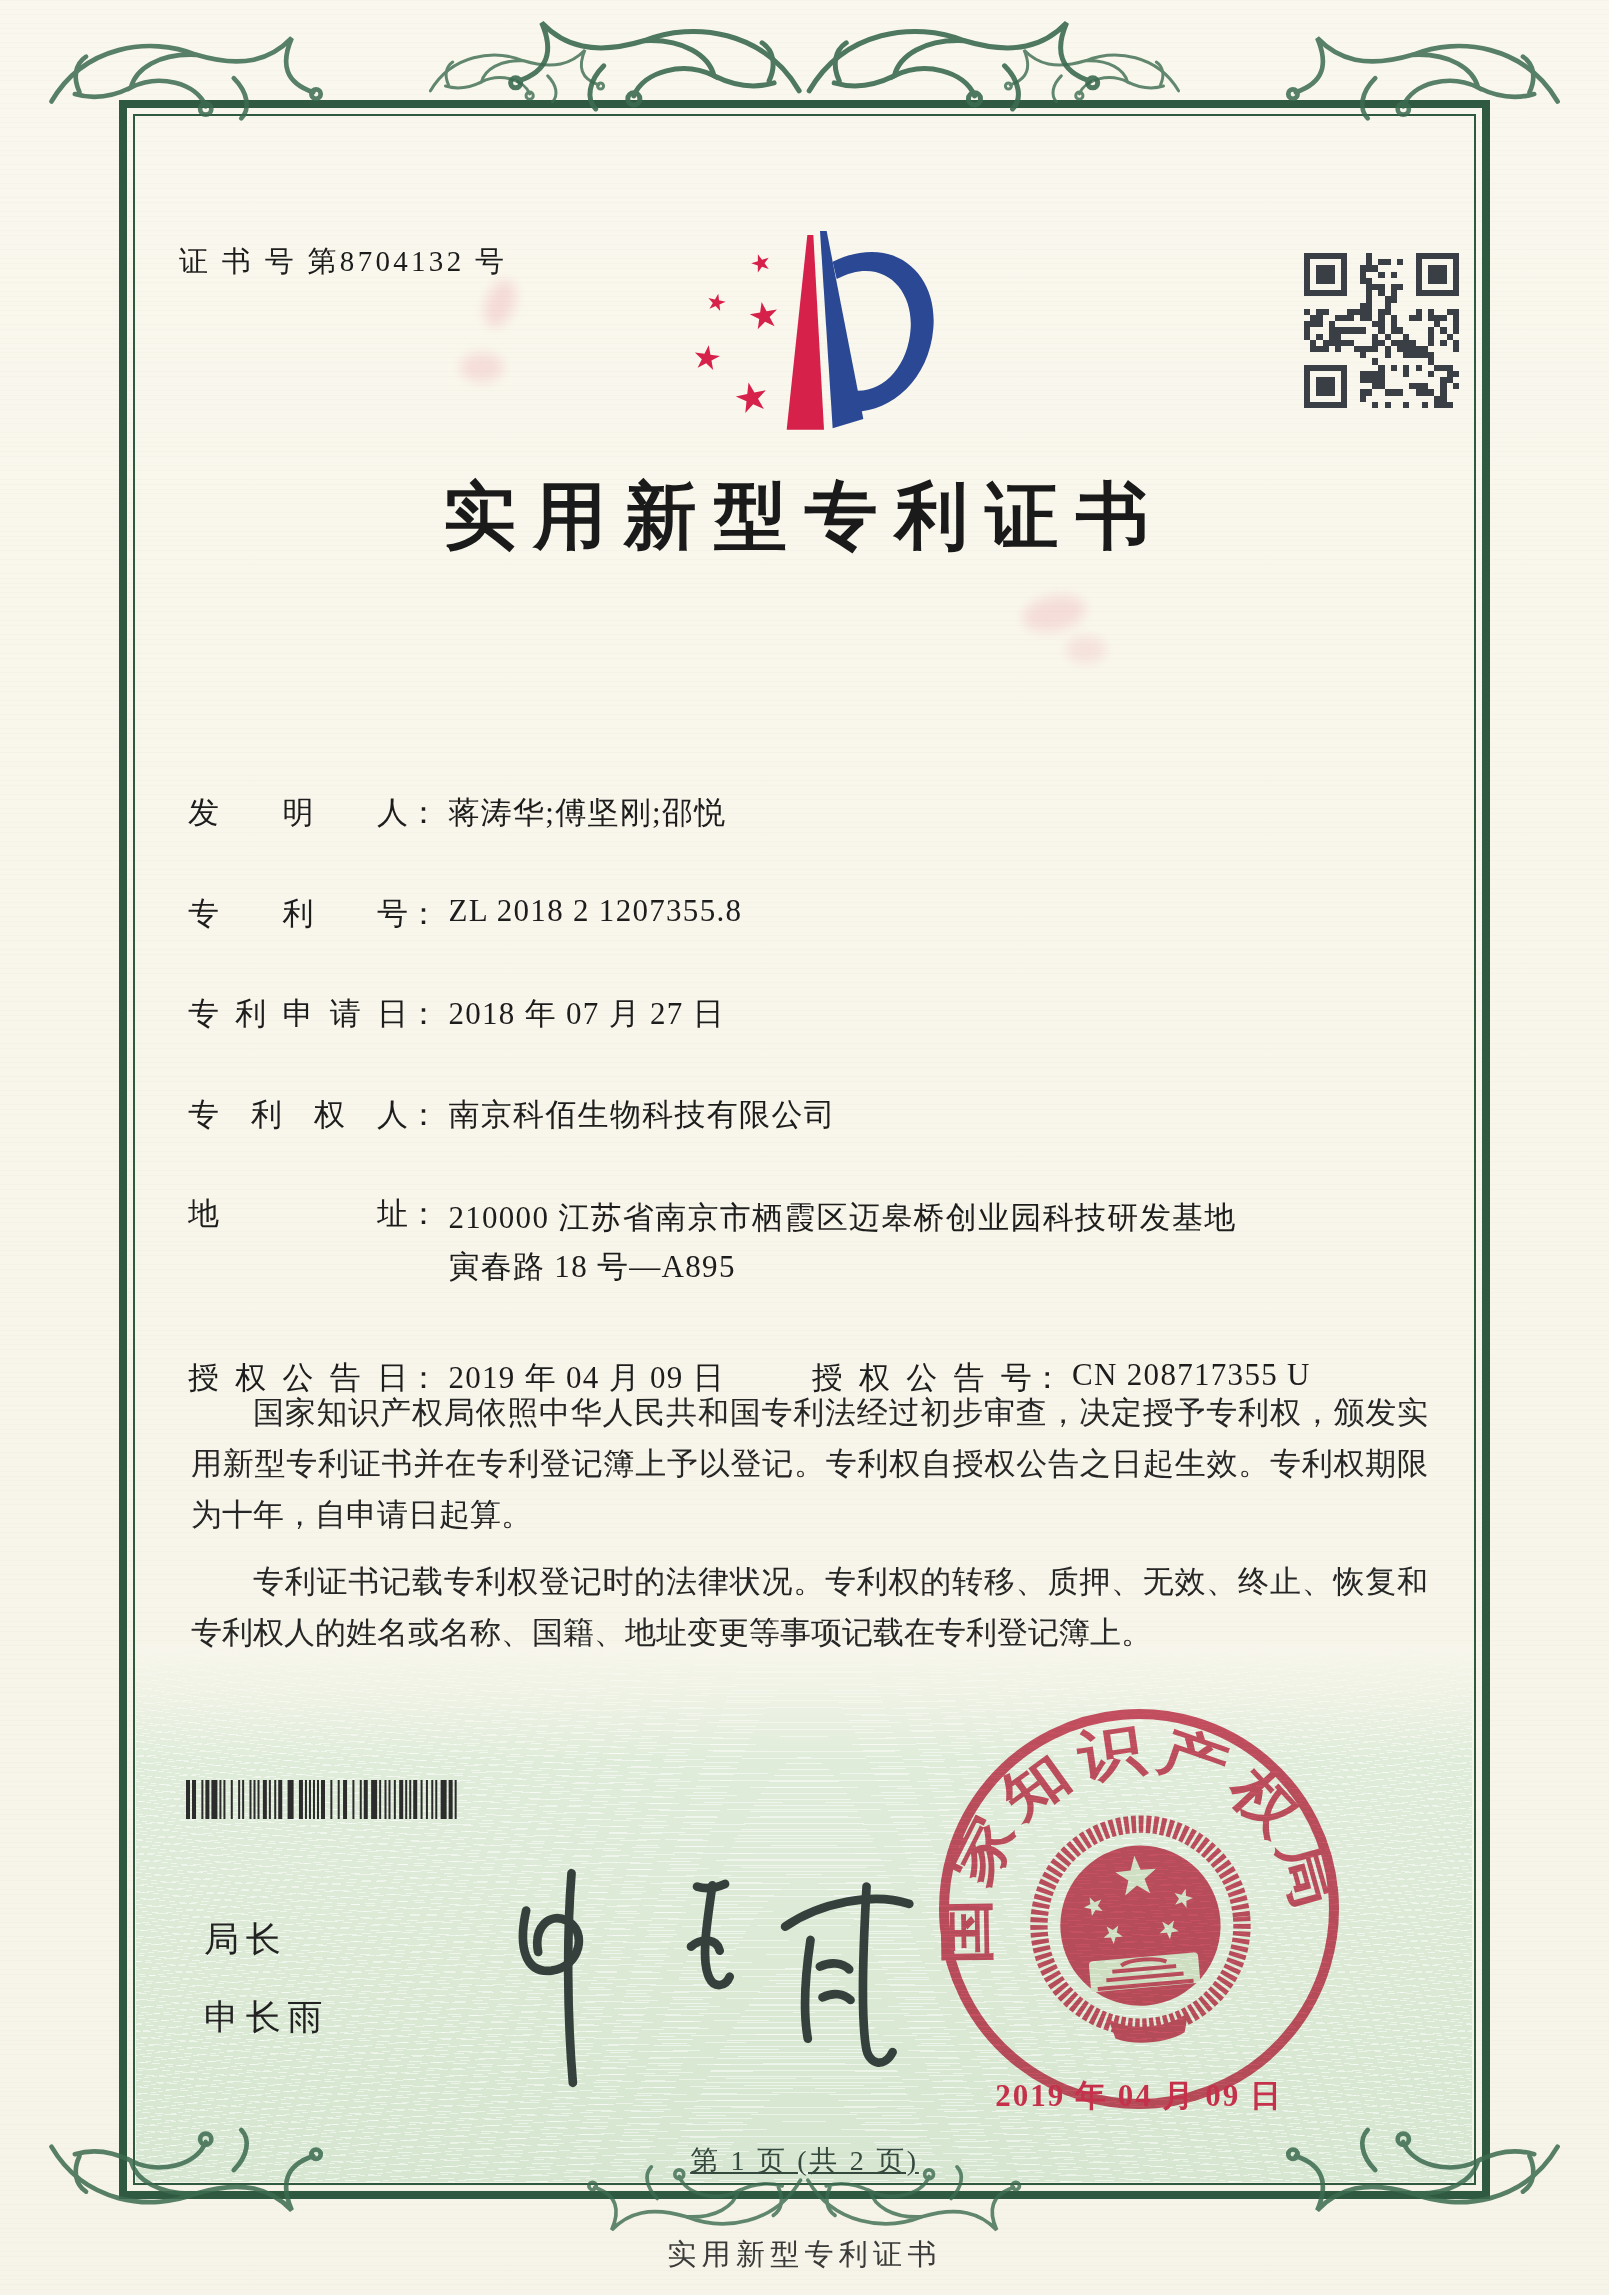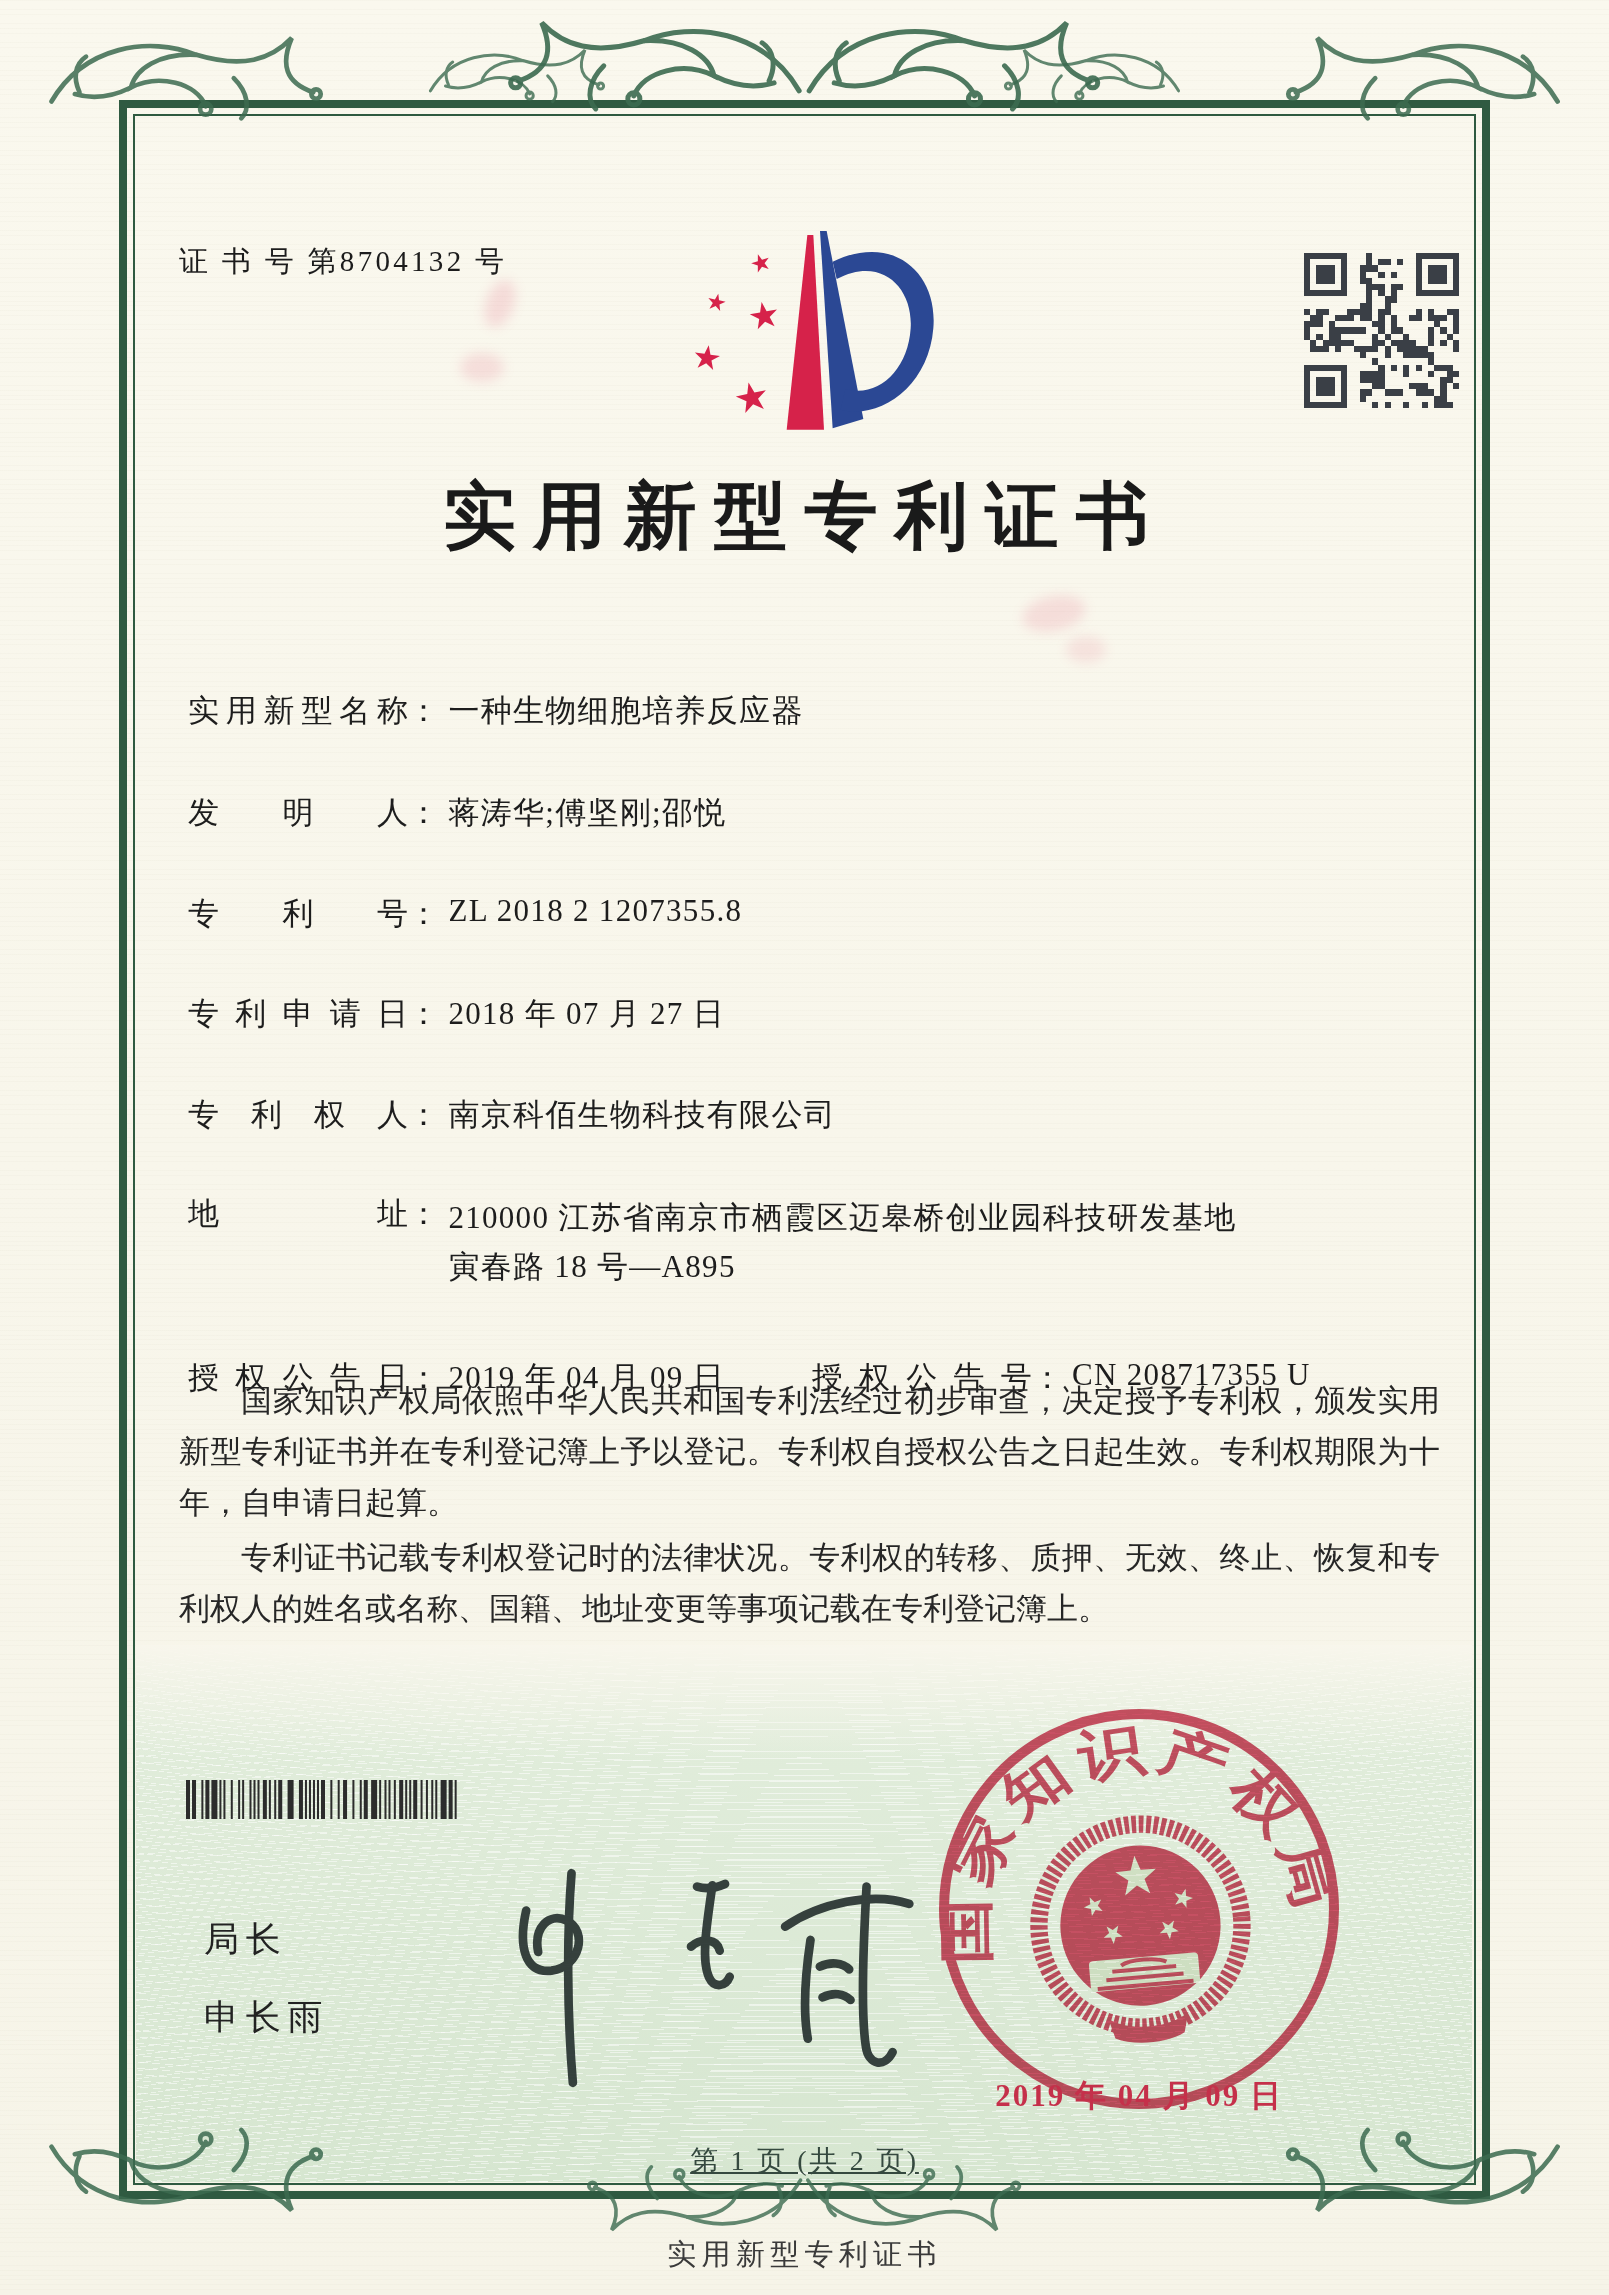--- a/index.html
+++ b/index.html
@@ -37,21 +37,21 @@
   
   .frow{left:188px;font-size:31px;color:#1d1d1d;white-space:nowrap;}
   .flabel{display:inline-block;width:220px;text-align:justify;text-align-last:justify;vertical-align:top;}
   .fcolon{display:inline-block;vertical-align:top;}
   .fvalue{display:inline-block;margin-left:9.4px;vertical-align:top;letter-spacing:1.3px;}
   .addr-val{white-space:normal;width:949px;line-height:49px;}
   .grant2{margin-left:79px;}
   
   .bodytext{left:175px;top:1371px;width:1269px;font-size:31px;line-height:51px;
     text-align:justify;color:#262626;}
-  .bodytext p{margin:4px;text-indent:2em;}
+  .bodytext p{margin:16px;text-indent:2em;}
   
   .barcode{left:186px;top:1780px;width:274px;height:39px;}
   .director{left:204px;font-size:35px;letter-spacing:6.7px;color:#222;}
   .sig{left:414px;top:1845px;width:534px;height:254px;}
   .seal{left:932px;top:1702px;width:414px;height:414px;transform:rotate(-5deg);
     opacity:.93;mix-blend-mode:multiply;}
   .seal-date{left:932px;top:2075px;width:414px;text-align:center;font-size:31px;
     color:#c5304a;letter-spacing:2px;font-weight:700;}
   .page-footer{left:0;top:2142px;width:1609px;text-align:center;font-size:28px;color:#35493f;letter-spacing:2.7px;text-decoration:underline;}
   .back-note{left:0;top:2235px;width:1609px;text-align:center;font-size:29px;color:#3a3a3a;letter-spacing:5.3px;}
@@ -298,23 +298,20 @@
         <rect x="13" y="24" width="1" height="1" fill="#3a3f46"></rect>
         <rect x="16" y="24" width="1" height="1" fill="#3a3f46"></rect>
         <rect x="19" y="24" width="1" height="1" fill="#3a3f46"></rect>
         <rect x="21" y="24" width="1" height="1" fill="#3a3f46"></rect>
         <rect x="22" y="24" width="1" height="1" fill="#3a3f46"></rect>
         <rect x="23" y="24" width="1" height="1" fill="#3a3f46"></rect>
       </svg></div>
 
   <div class="abs z3 title">实用新型专利证书</div>
 
-  <div class="abs z3 frow" style="top:690px;">
-    <span class="flabel">实用新型名称</span><span class="fcolon">：</span><span class="fvalue">一种生物细胞培养反应器</span>
-  </div>
   <div class="abs z3 frow" style="top:792px;">
     <span class="flabel">发明人</span><span class="fcolon">：</span><span class="fvalue">蒋涛华;傅坚刚;邵悦</span>
   </div>
   <div class="abs z3 frow" style="top:893px;">
     <span class="flabel">专利号</span><span class="fcolon">：</span><span class="fvalue">ZL 2018 2 1207355.8</span>
   </div>
   <div class="abs z3 frow" style="top:993px;">
     <span class="flabel">专利申请日</span><span class="fcolon">：</span><span class="fvalue">2018 年 07 月 27 日</span>
   </div>
   <div class="abs z3 frow" style="top:1094px;">

